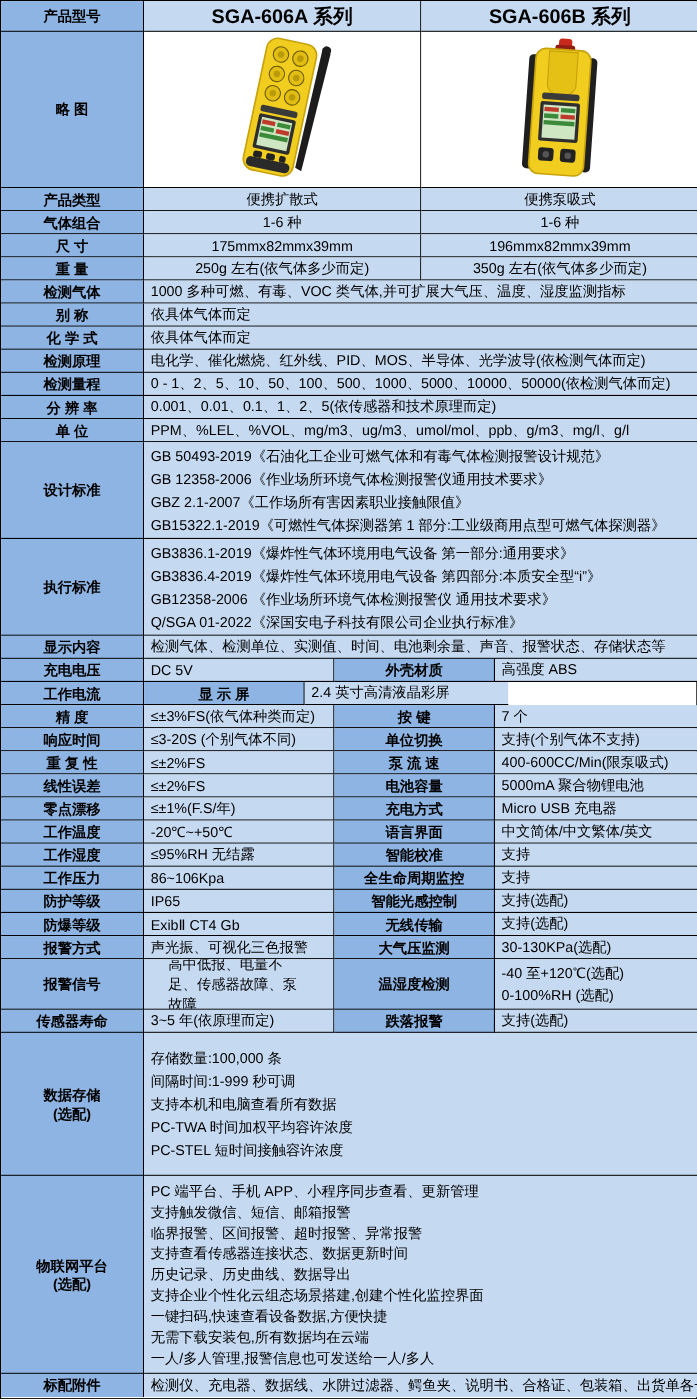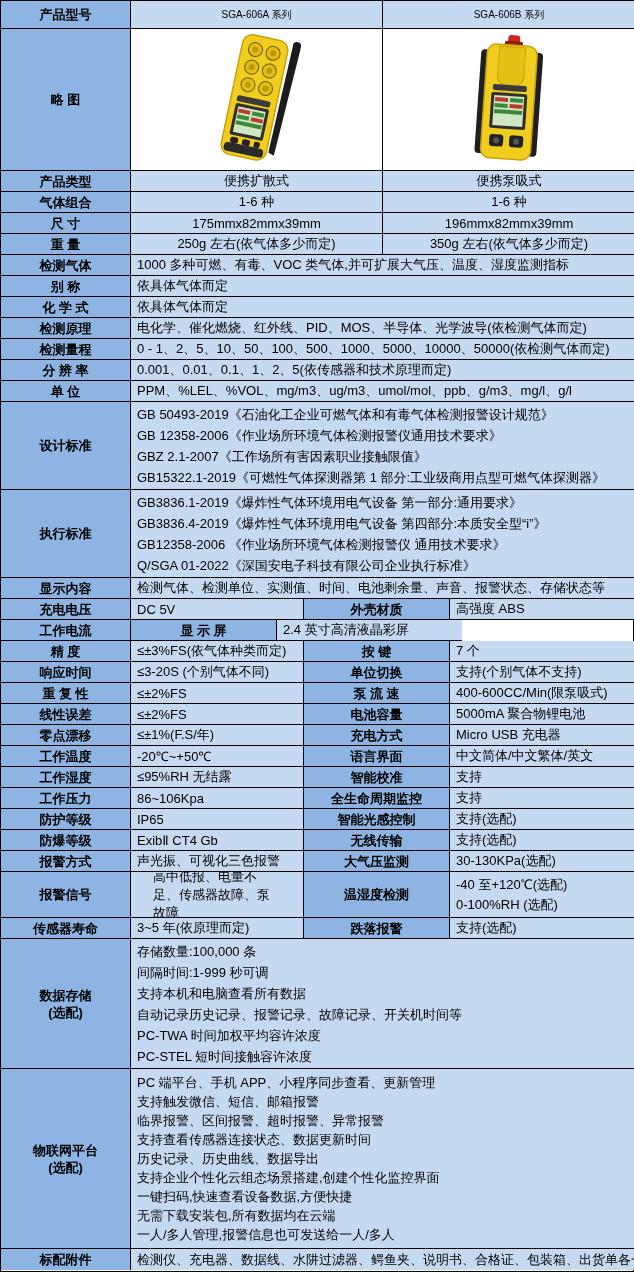--- a/index.html
+++ b/index.html
@@ -28,21 +28,21 @@
   .w-v1    { width:173px; flex:none; }
   .w-l2    { width:146px; flex:none; }
   .w-v2    { width:185px; flex:none; }
   .r-hdr  { height:28px; }
   .r-img  { height:142px; }
   .r-s    { height:21px; }
   .r-alarm{ height:46px; }
   .r-std4 { height:88px; }
   .r-store{ height:130px; }
   .r-iot  { height:180px; }
-  .hdrtxt { font-weight:normal; font-size:10px; }
+  .hdrtxt { font-weight:bold; font-size:18px; }
 </style>
 </head>
 <body>
 
 <div class="spec">
 
   <div class="row r-hdr">
     <div class="cell lab w-label">产品型号</div>
     <div class="cell val w-half vcenter hdrtxt">SGA-606A 系列</div>
     <div class="cell val w-half vcenter hdrtxt">SGA-606B 系列</div>
@@ -287,21 +287,20 @@
 
   <div class="row r-store">
     <div class="cell lab w-label">
       <div>数据存储</div>
       <div>(选配)</div>
     </div>
     <div class="cell val w-span ml">
       <div>存储数量:100,000 条</div>
       <div>间隔时间:1-999 秒可调</div>
       <div>支持本机和电脑查看所有数据</div>
-      <div>自动记录历史记录、报警记录、故障记录、开关机时间等</div>
       <div>PC-TWA 时间加权平均容许浓度</div>
       <div>PC-STEL 短时间接触容许浓度</div>
     </div>
   </div>
 
   <div class="row r-iot">
     <div class="cell lab w-label">
       <div>物联网平台</div>
       <div>(选配)</div>
     </div>

